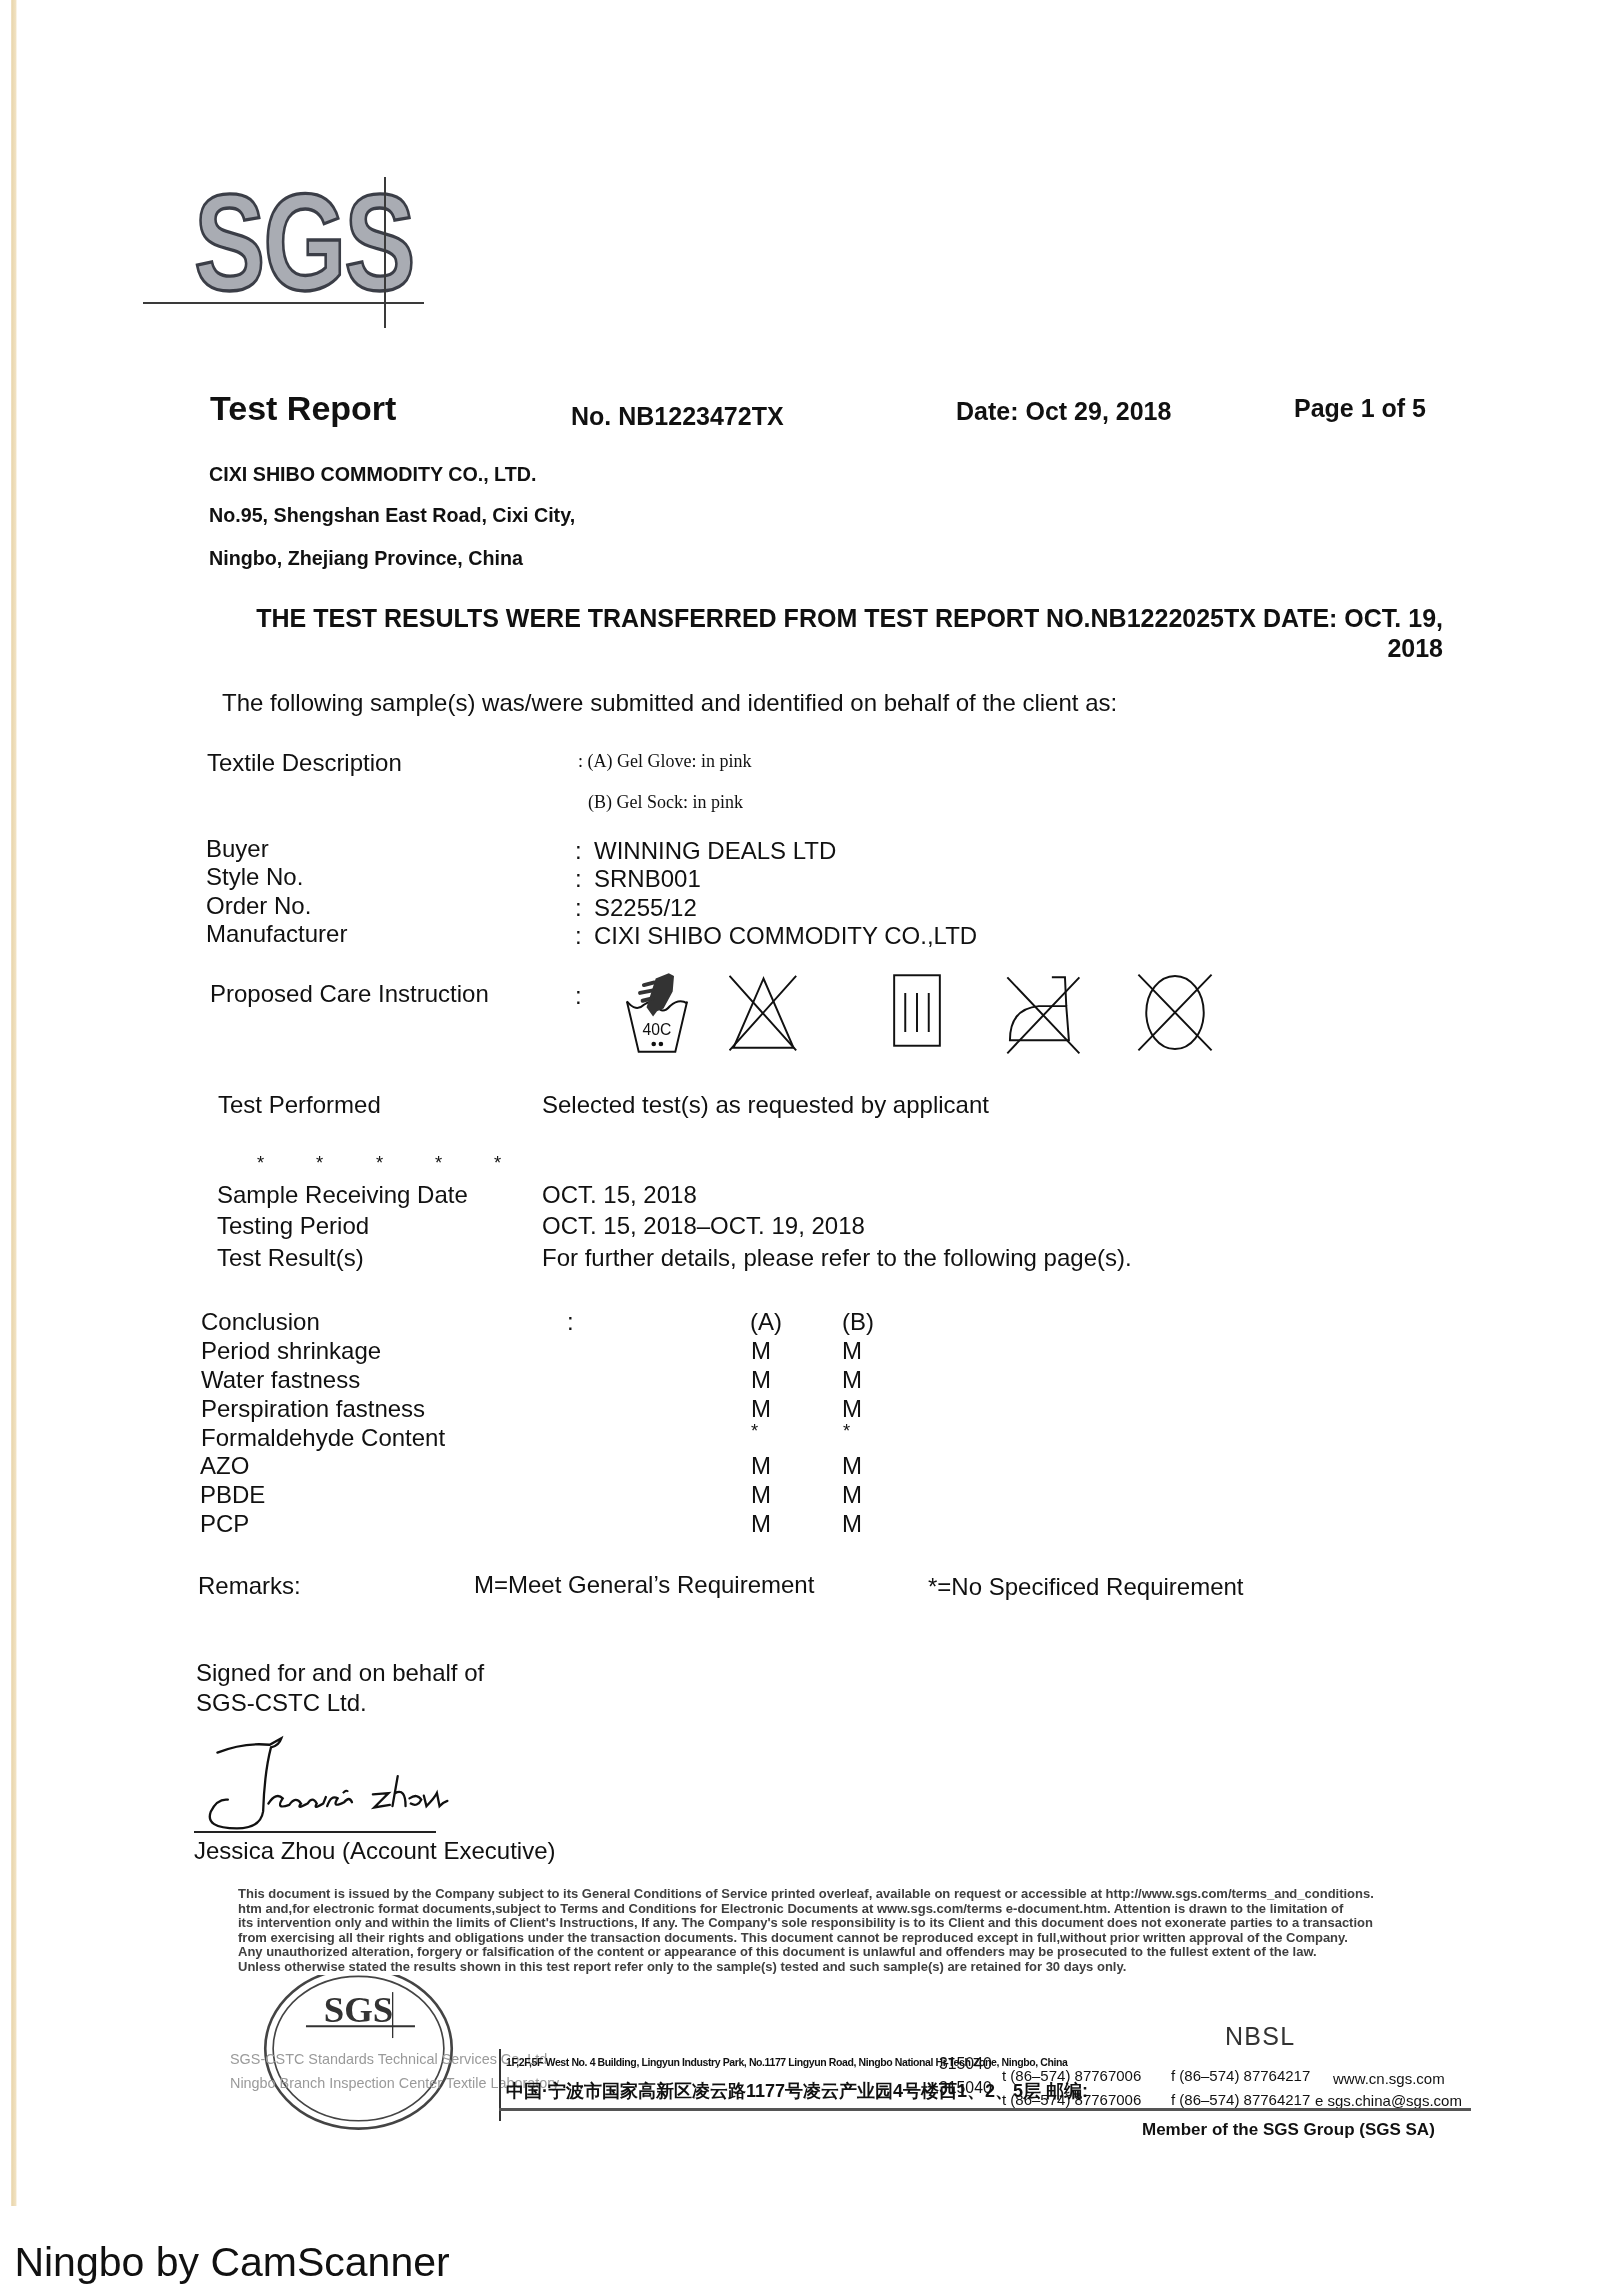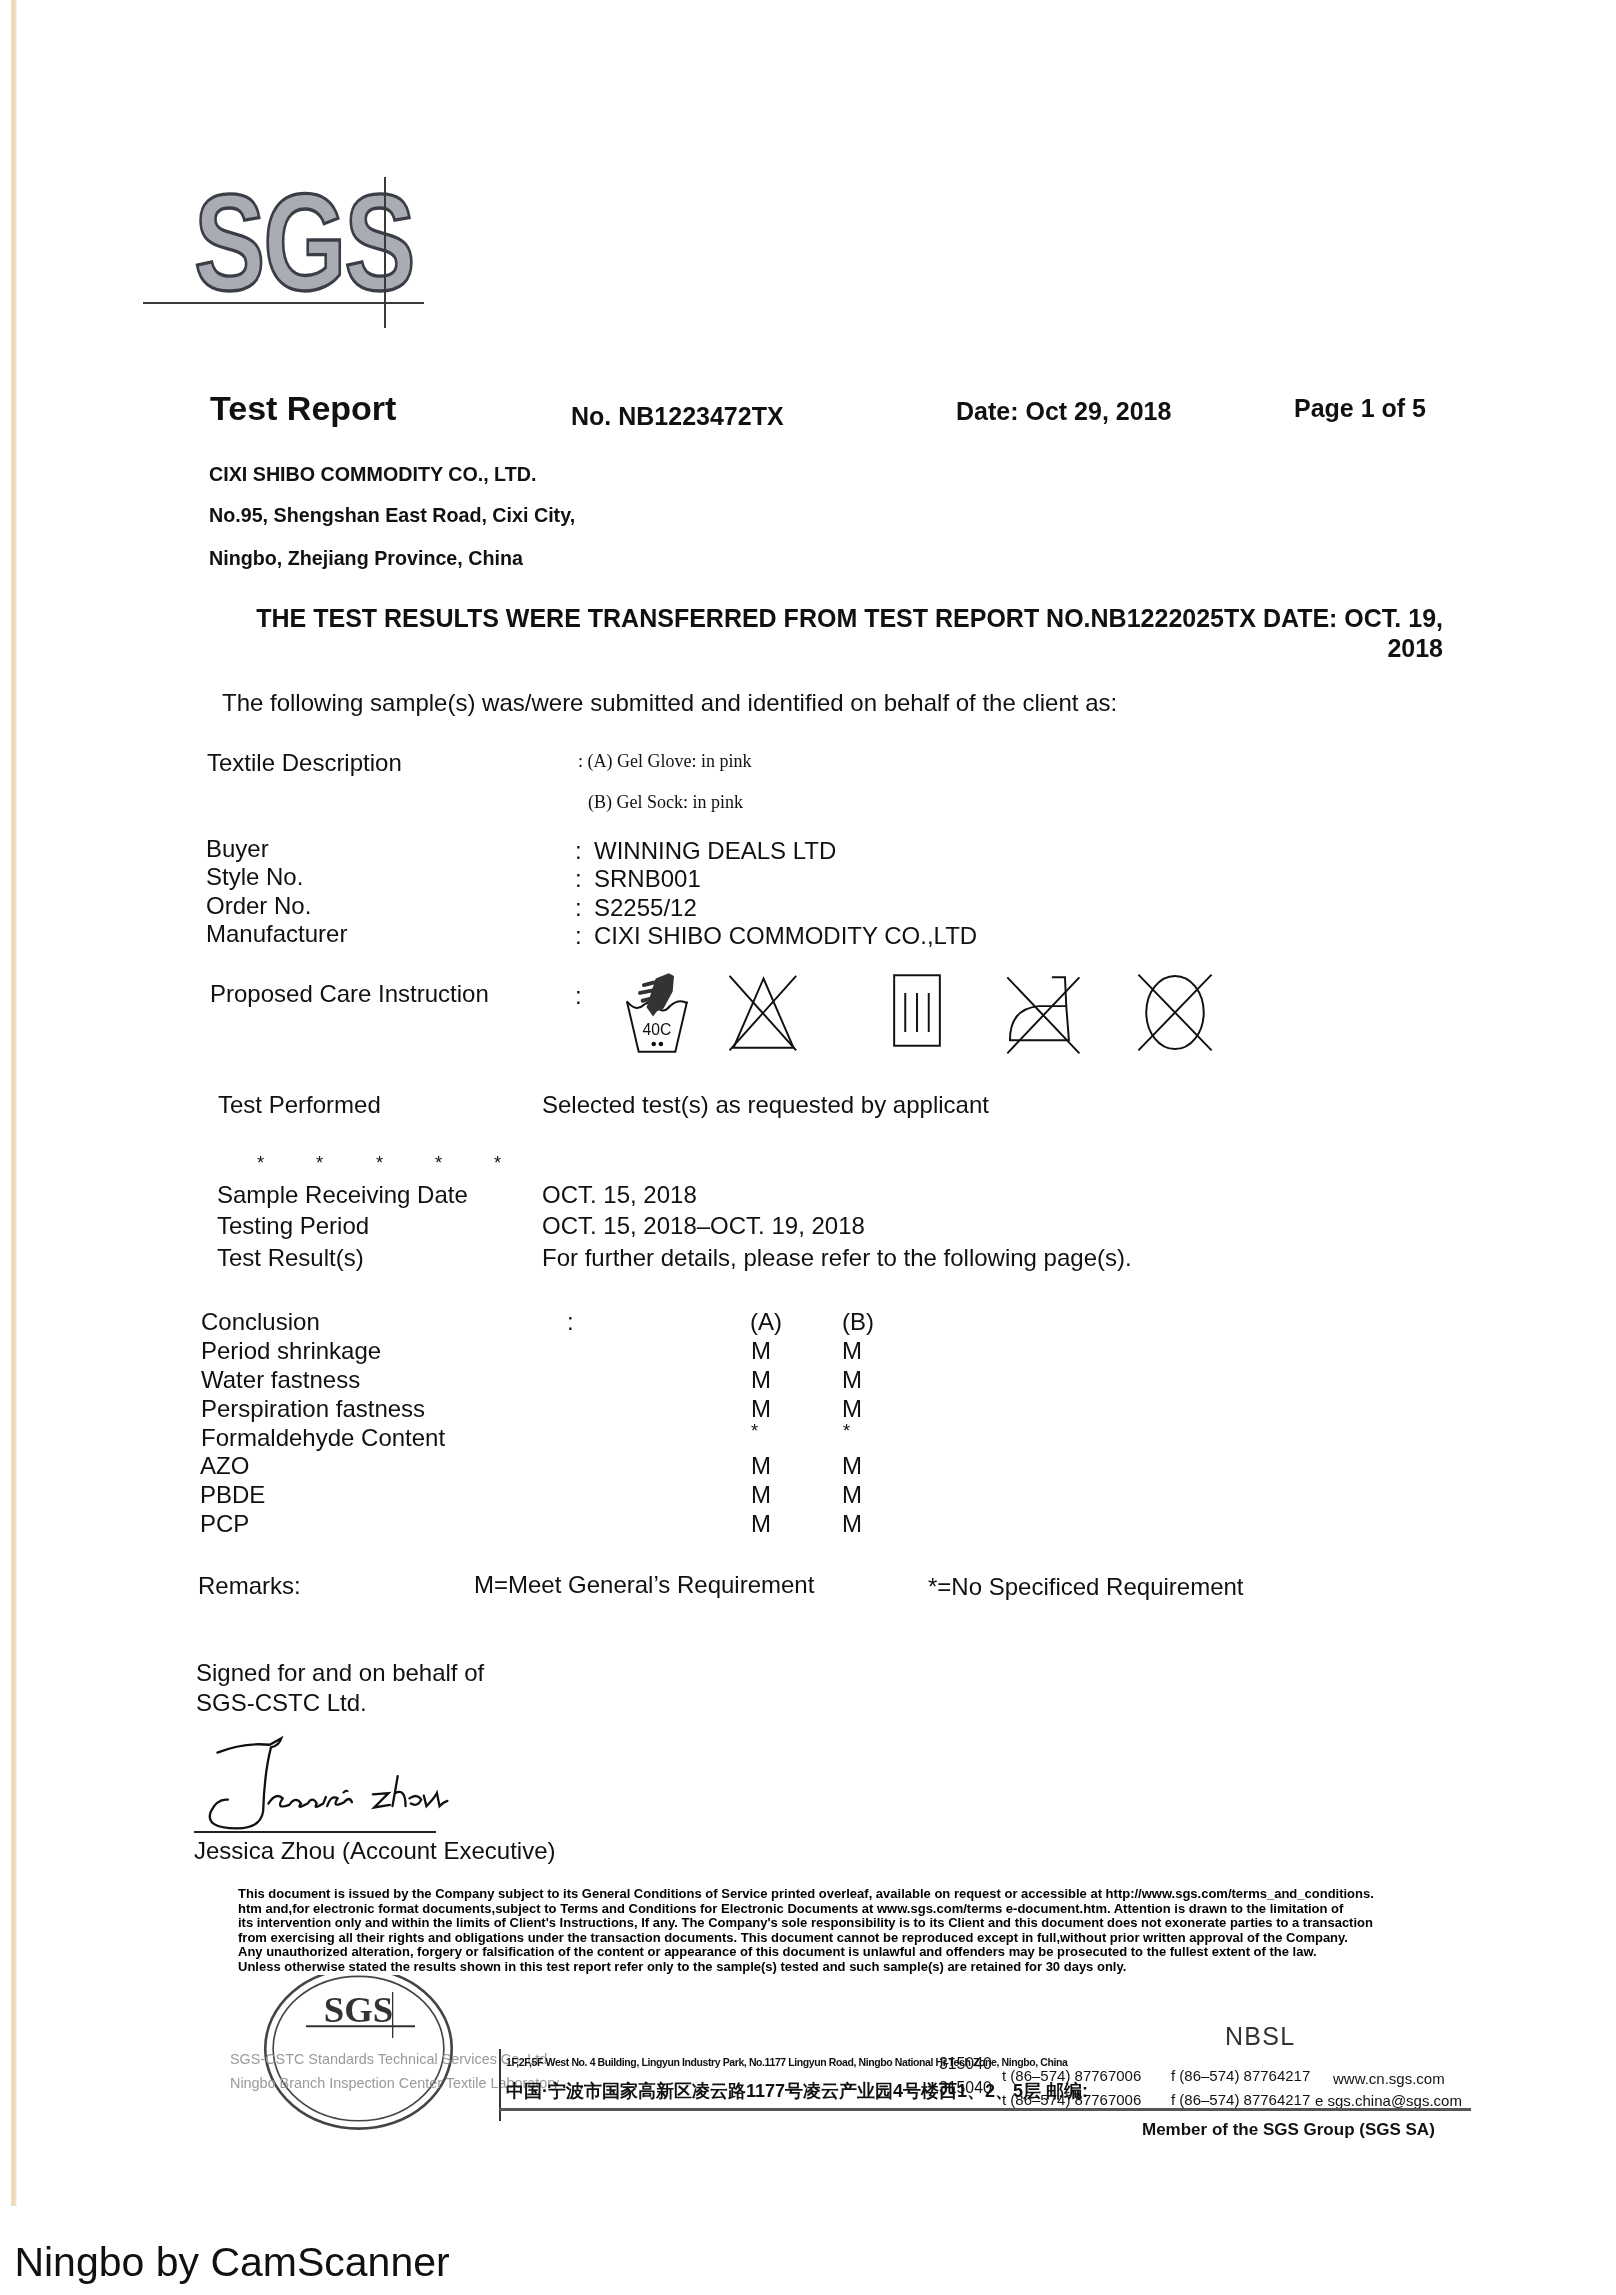--- a/index.html
+++ b/index.html
@@ -34,21 +34,21 @@
   .serif { font-family: Liberation Serif, serif; font-size: 18px; }
 
   .care-icons { position: absolute; left: 624px; top: 972px; width: 670px; height: 92px; }
   .care-icons svg { position: absolute; top: 0; }
 
   .star { font-size: 18.4px; }
   .res { font-size: 24px; }
   .sig-line { position: absolute; left: 194px; top: 1831px; width: 242px; height: 2px; background: #222; }
 
   .fine { position: absolute; left: 238px; top: 1887px; width: 1213px; font-weight: bold;
-    font-size: 13px; line-height: 14.6px; color: #000000; text-align: justify; }
+    font-size: 13px; line-height: 14.6px; color: #404040; text-align: justify; }
   .fine span { display: block; white-space: nowrap; }
 
   .stamp { position: absolute; left: 260px; top: 1975px; width: 197px; height: 155px; }
   .lab-name { position: absolute; font-size: 14.4px; color: #9a9a9a; left: 230px; }
   .divider-v { position: absolute; left: 499px; top: 2049px; width: 2px; height: 72px; background: #333; }
   .addr-en { position: absolute; left: 506px; top: 2056px; font-size: 10.5px; font-weight: bold; letter-spacing: -0.4px; }
   .addr-cn { position: absolute; left: 506px; top: 2079px; font-size: 18px; font-weight: bold; }
   .zip { position: absolute; font-size: 15.8px; }
   .contact { position: absolute; font-size: 15px; margin-top: 12px; }
   .nbsl { position: absolute; left: 1225px; top: 2022px; font-size: 25px; color: #333; letter-spacing: 1.3px; }

